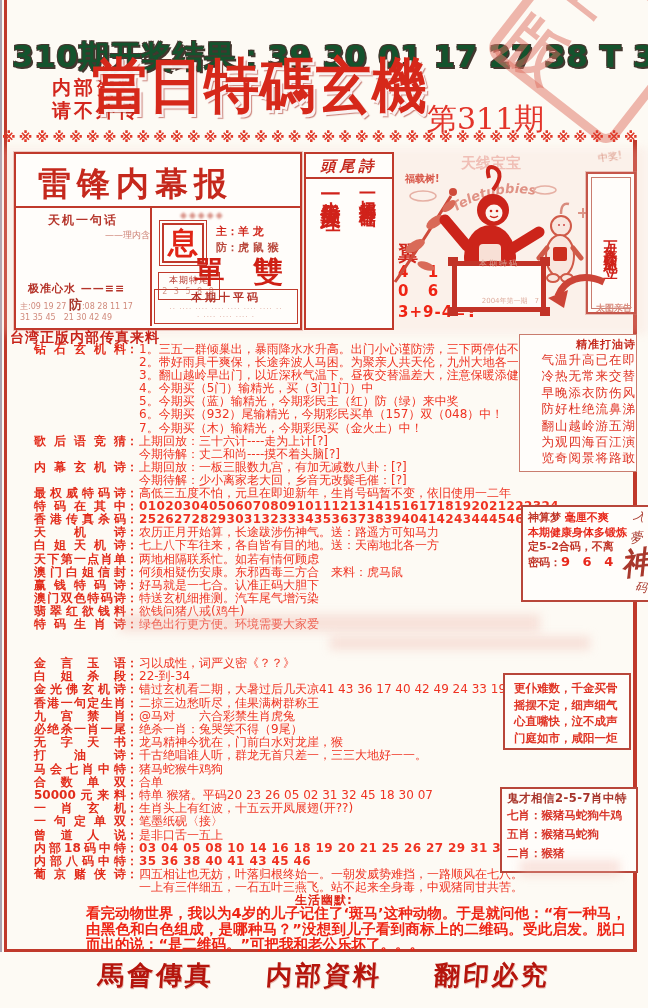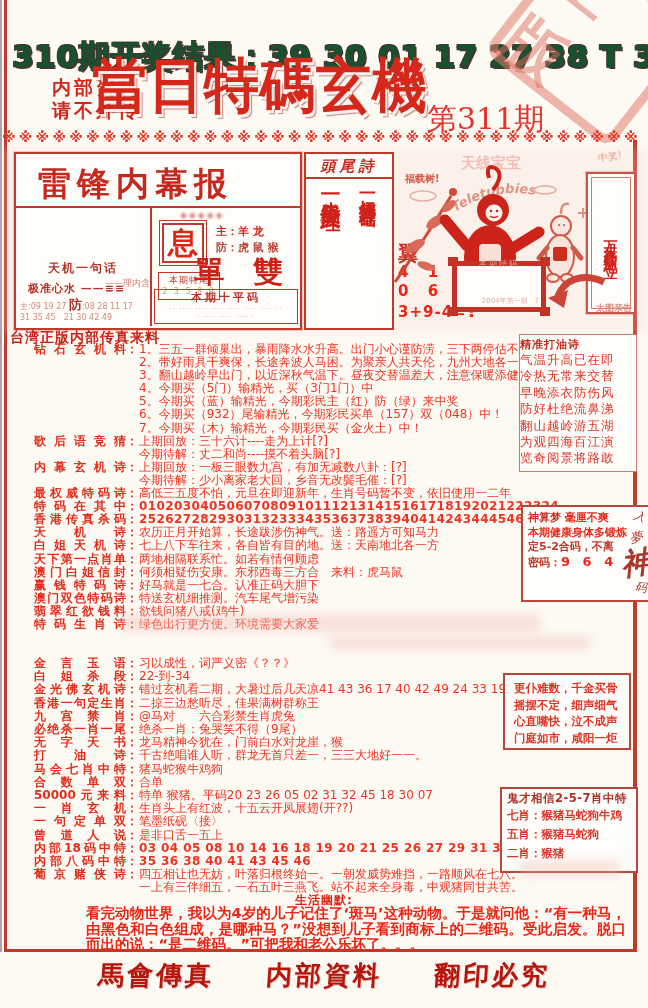--- a/index.html
+++ b/index.html
@@ -28,21 +28,21 @@
      transform:rotate(38deg);display:flex;align-items:center;justify-content:center;}
   .stamp span{font-size:62px;font-weight:bold;color:rgba(222,110,96,.5);letter-spacing:10px;font-family:"DejaVu Serif",serif;}
   .sep-row{left:2px;top:129px;width:644px;font-size:14px;color:#e03a2a;letter-spacing:3.2px;white-space:nowrap;overflow:hidden;font-weight:bold;}
 
   
   .lf-box{left:14px;top:152px;width:288px;height:178px;border:2px solid #c0392b;background:#fffdfa;box-shadow:0 0 0 1px rgba(210,120,110,.35);}
   .lf-mast{height:54px;border-bottom:2px solid #c0392b;font-size:33px;font-weight:bold;color:#c5281c;
      font-family:"DejaVu Serif",serif;letter-spacing:6px;padding:8px 0 0 22px;transform-origin:left top;}
   .lf-body{display:flex;height:118px;}
   .lf-left{width:136px;border-right:2px solid #c0392b;position:relative;padding-top:4px;}
-  .tianji{font-size:12px;font-weight:bold;color:#b5342a;text-align:center;letter-spacing:2px;margin-top:48px;}
+  .tianji{font-size:12px;font-weight:bold;color:#b5342a;text-align:center;letter-spacing:2px;}
   .tianji-sub{font-size:9px;color:#cc7f72;text-align:right;}
   .xinshui{position:absolute;left:12px;bottom:30px;font-size:11px;font-weight:bold;color:#b5342a;letter-spacing:1px;}
   .lf-nums{position:absolute;left:4px;bottom:3px;font-size:8px;color:#d08a7c;line-height:11px;white-space:nowrap;}
   .lf-nums b{font-size:13px;color:#a8382c;font-weight:bold;}
   .lf-right{flex:1;position:relative;}
   .faint-head{position:absolute;left:28px;top:2px;font-size:9px;color:rgba(208,120,108,.8);filter:blur(1px);letter-spacing:2px;}
   .xi-box{position:absolute;left:10px;top:15px;width:42px;height:40px;border:2px solid #c0392b;outline:1px solid #c0392b;outline-offset:2px;
      display:flex;align-items:center;justify-content:center;font-size:30px;font-weight:bold;color:#e02415;}
   .zhufang{position:absolute;left:64px;top:16px;font-size:11px;font-weight:bold;line-height:16px;white-space:nowrap;}
   .zhufang .z{color:#d0271c;}
@@ -96,21 +96,21 @@
   .blockA{left:34px;top:343px;width:506px;font-size:12px;line-height:13.1px;}
   .blockB{left:34px;top:657px;width:506px;font-size:12px;line-height:13.2px;}
   .row{display:flex;}
   .row .lbl{flex:none;width:92px;text-align:justify;text-align-last:justify;font-weight:700;color:#e22d1c;}
   .row .sep{flex:none;width:13px;font-weight:700;color:#e22d1c;}
   .row .txt{flex:none;color:#ef3322;}
   .row.cont .lbl,.row.cont .sep{visibility:hidden;}
   .row.num .txt{font-weight:700;letter-spacing:.4px;}
 
   
-  .poem-box{left:519px;top:334px;width:118px;height:138px;border:1px solid #c97c6e;background:#fffdfa;padding:2px 0 0 0;text-align:left;}
+  .poem-box{left:519px;top:334px;width:118px;height:138px;border:1px solid #c97c6e;background:#fffdfa;padding:2px 0 0 0;text-align:right;}
   .poem-title{font-size:11px;font-weight:bold;color:#c5281c;letter-spacing:1px;}
   .poem-box .line{font-size:12.5px;line-height:16.4px;color:#e03425;letter-spacing:1px;white-space:nowrap;}
   .dream-box{left:505px;top:505px;width:134px;height:97px;border:2px solid #b8463a;background:#fffdfa;padding:4px 2px 0 5px;position:absolute;margin-left:16px;}
   .dream-box .dl{font-size:11px;line-height:14.5px;color:#c03528;font-weight:bold;white-space:nowrap;}
   .dream-box .hl{color:#e8291c;}
   .dream-box .code{font-size:13px;letter-spacing:4px;color:#e8291c;}
   .dream-deco{position:absolute;right:2px;top:0;width:26px;height:100%;pointer-events:none;}
   .dream-deco span{position:absolute;color:#a8382c;font-family:"DejaVu Serif",serif;font-style:italic;}
   .dd1{font-size:11px;right:6px;top:2px;transform:rotate(18deg);}
   .dd2{font-size:13px;right:8px;top:22px;transform:rotate(-10deg);}

